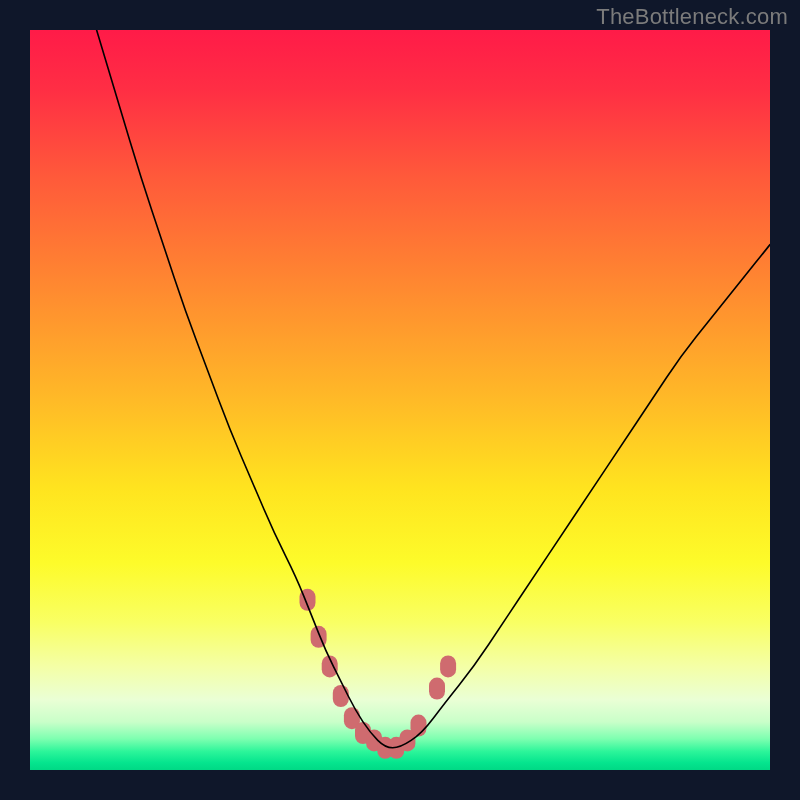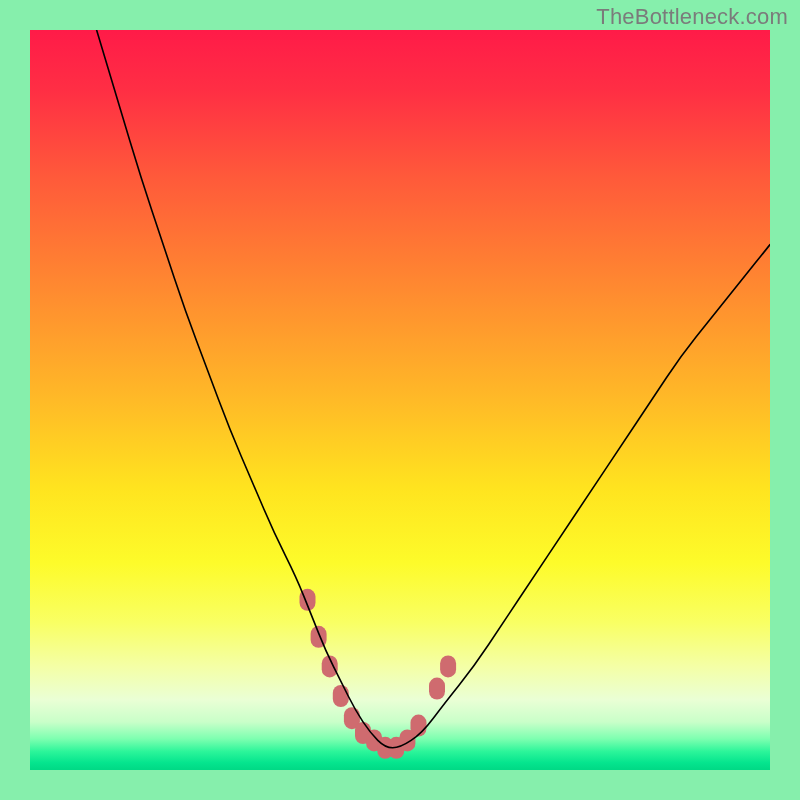--- a/index.html
+++ b/index.html
@@ -10,21 +10,21 @@
     background: #000;
     overflow: hidden;
     font-family: Arial, Helvetica, sans-serif;
   }
   .frame {
     position: absolute;
     left: 0;
     top: 0;
     width: 800px;
     height: 800px;
-    background: #86efac;
+    background: #0f172a;
   }
   .watermark {
     position: absolute;
     top: 4px;
     right: 12px;
     color: #7b7b7b;
     font-size: 22px;
     font-weight: 400;
     letter-spacing: 0.2px;
     user-select: none;

